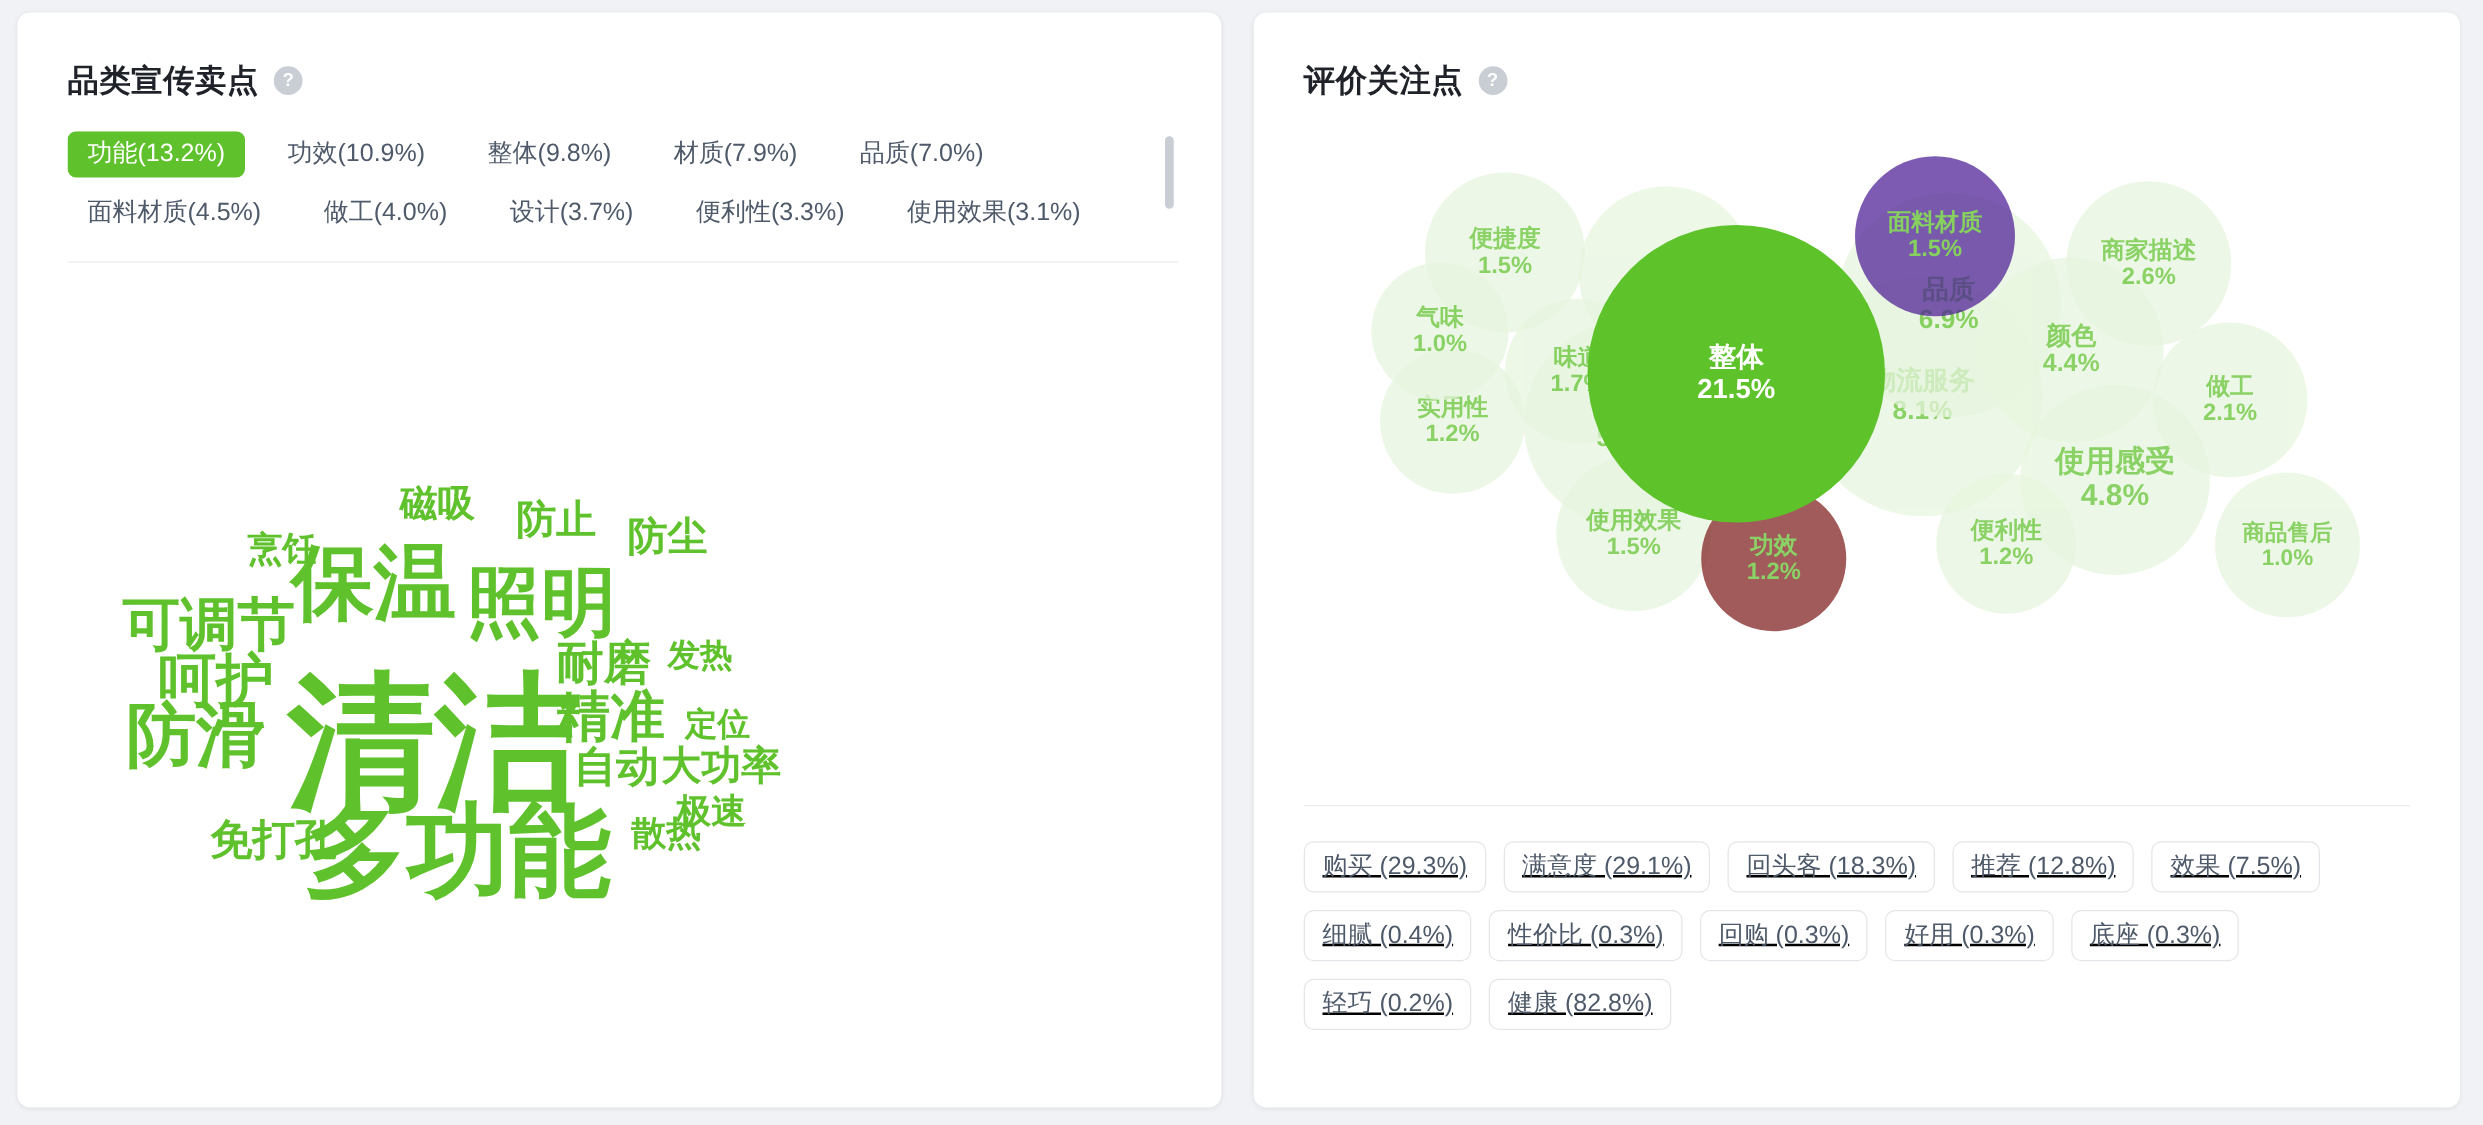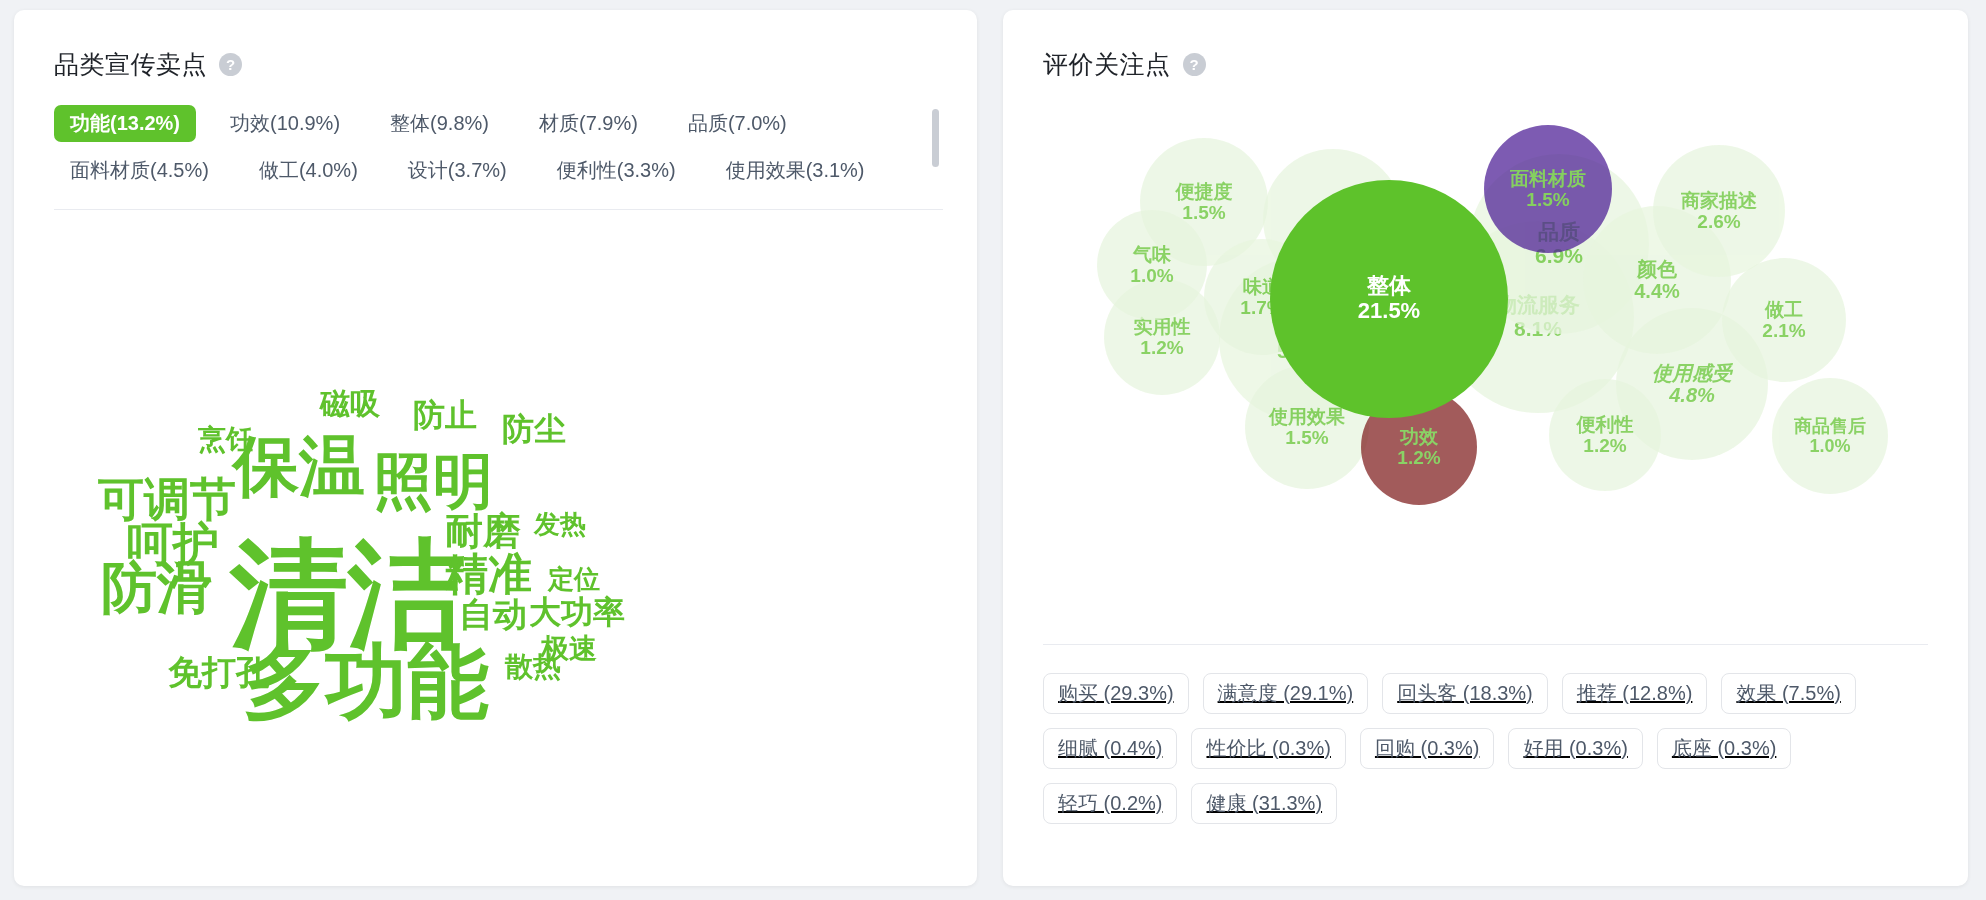--- a/index.html
+++ b/index.html
@@ -30,21 +30,21 @@
   .card-right { width: 965px; height: 876px; }
 
   .card-head {
     display: flex;
     align-items: center;
     gap: 12px;
     padding: 38px 0 0 40px;
   }
   .card-title {
     font-size: 25px;
-    font-weight: normal;
+    font-weight: bold;
     color: #1f2329;
     letter-spacing: .5px;
   }
   .help-icon {
     width: 23px; height: 23px;
     border-radius: 50%;
     background: #c9cdd4;
     color: #ffffff;
     font-size: 15px;
     font-weight: bold;
@@ -78,21 +78,21 @@
     color: #4e5969;
     padding: 7px 16px;
     border-radius: 7px;
     cursor: pointer;
     white-space: nowrap;
     line-height: 1.15;
   }
   .tab.active {
     background: #5fc22c;
     color: #ffffff;
-    font-weight: bold;
+    font-weight: normal;
   }
   .tabs-bar {
     position: absolute;
     top: 4px; right: 4px;
     width: 7px; height: 58px;
     border-radius: 4px;
     background: #c9cdd4;
     cursor: pointer;
   }
   .tabs-bar-track {
@@ -234,21 +234,21 @@
           <div class="b-value">8.1%</div>
         </div>
         <div class="bubble" style="width: 180px; height: 180px; left: 520px; top: 145px; background: rgb(231, 245, 222); opacity: 0.72; color: rgb(94, 194, 43); font-size: 21px;">
           <div class="b-label">品质</div>
           <div class="b-value">6.9%</div>
         </div>
         <div class="bubble" style="width: 164px; height: 164px; left: 262px; top: 240px; background: rgb(231, 245, 222); opacity: 0.72; color: rgb(94, 194, 43); font-size: 21px;">
           <div class="b-label">客服</div>
           <div class="b-value">5.7%</div>
         </div>
-        <div class="bubble" style="width: 152px; height: 152px; left: 653px; top: 285px; background: rgb(231, 245, 222); opacity: 0.72; color: rgb(94, 194, 43); font-size: 20px; font-style: italic;">
+        <div class="bubble" style="width: 152px; height: 152px; left: 653px; top: 285px; background: rgb(231, 245, 222); opacity: 0.72; color: rgb(94, 194, 43); font-size: 24px;">
           <div class="b-label">使用感受</div>
           <div class="b-value">4.8%</div>
         </div>
         <div class="bubble" style="width: 148px; height: 148px; left: 618px; top: 181px; background: rgb(231, 245, 222); opacity: 0.72; color: rgb(94, 194, 43); font-size: 20px;">
           <div class="b-label">颜色</div>
           <div class="b-value">4.4%</div>
         </div>
         <div class="bubble" style="width: 140px; height: 140px; left: 294px; top: 120px; background: rgb(231, 245, 222); opacity: 0.72; color: rgb(94, 194, 43); font-size: 19px;">
           <div class="b-label">购物</div>
         </div>
@@ -308,17 +308,17 @@
         <div class="tag">满意度 (29.1%)</div>
         <div class="tag">回头客 (18.3%)</div>
         <div class="tag">推荐 (12.8%)</div>
         <div class="tag">效果 (7.5%)</div>
         <div class="tag">细腻 (0.4%)</div>
         <div class="tag">性价比 (0.3%)</div>
         <div class="tag">回购 (0.3%)</div>
         <div class="tag">好用 (0.3%)</div>
         <div class="tag">底座 (0.3%)</div>
         <div class="tag">轻巧 (0.2%)</div>
-        <div class="tag">健康 (31.3%)</div>
+        <div class="tag">健康 (82.8%)</div>
       </div>
   </div>
 
 </div>
 
 </body></html>

